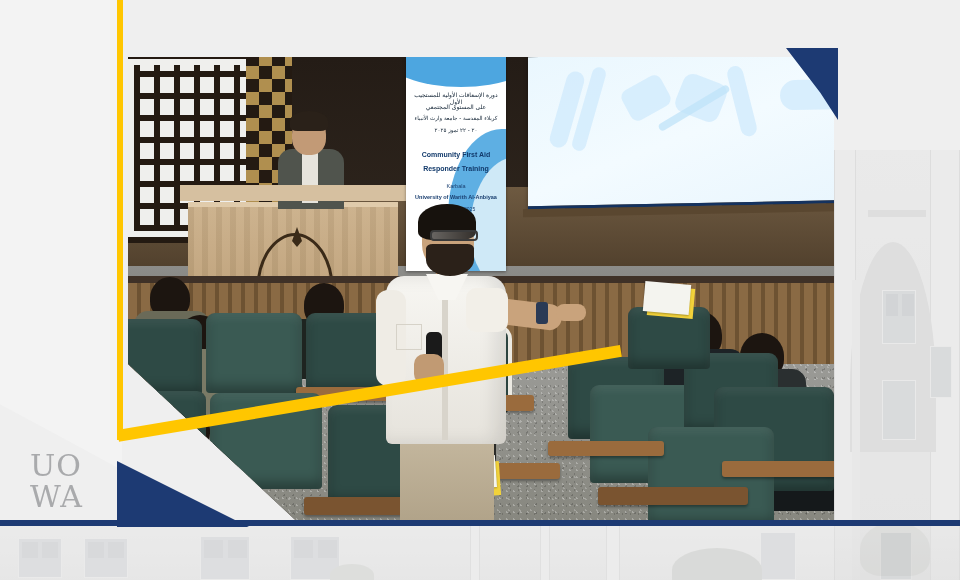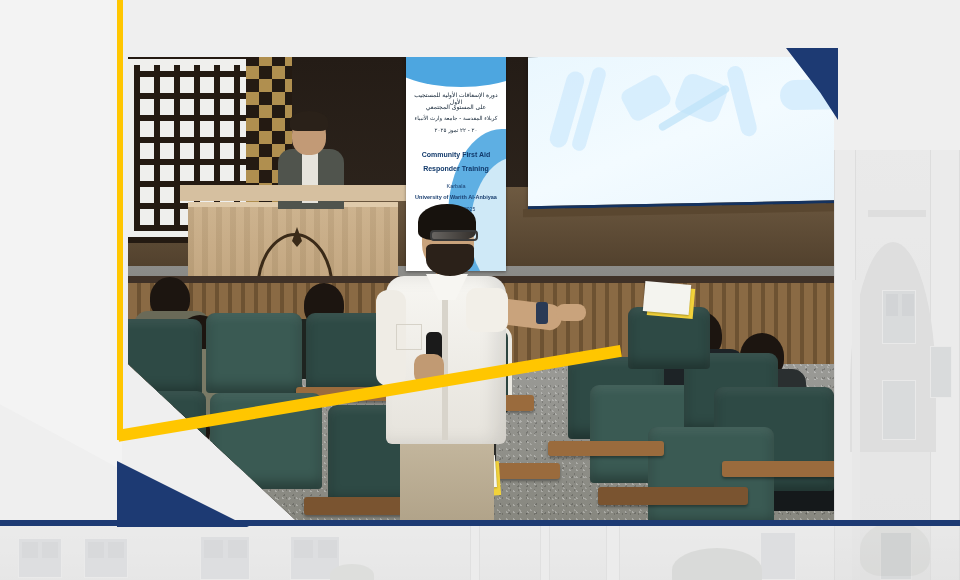--- a/index.html
+++ b/index.html
@@ -472,14 +472,18 @@
     </div>
   </div>
   <div class="photo-shadow"></div>
 
   <div class="yellow-v"></div>
   <div class="yellow-diag"></div>
   <div class="navy-tri"></div>
   <div class="navy-corner"></div>
   <div class="navy-rule"></div>
 
+  <div class="logo">
+    <div>UO</div>
+    <div>WA</div>
+  </div>
 
 </div>
 
 </body></html>

